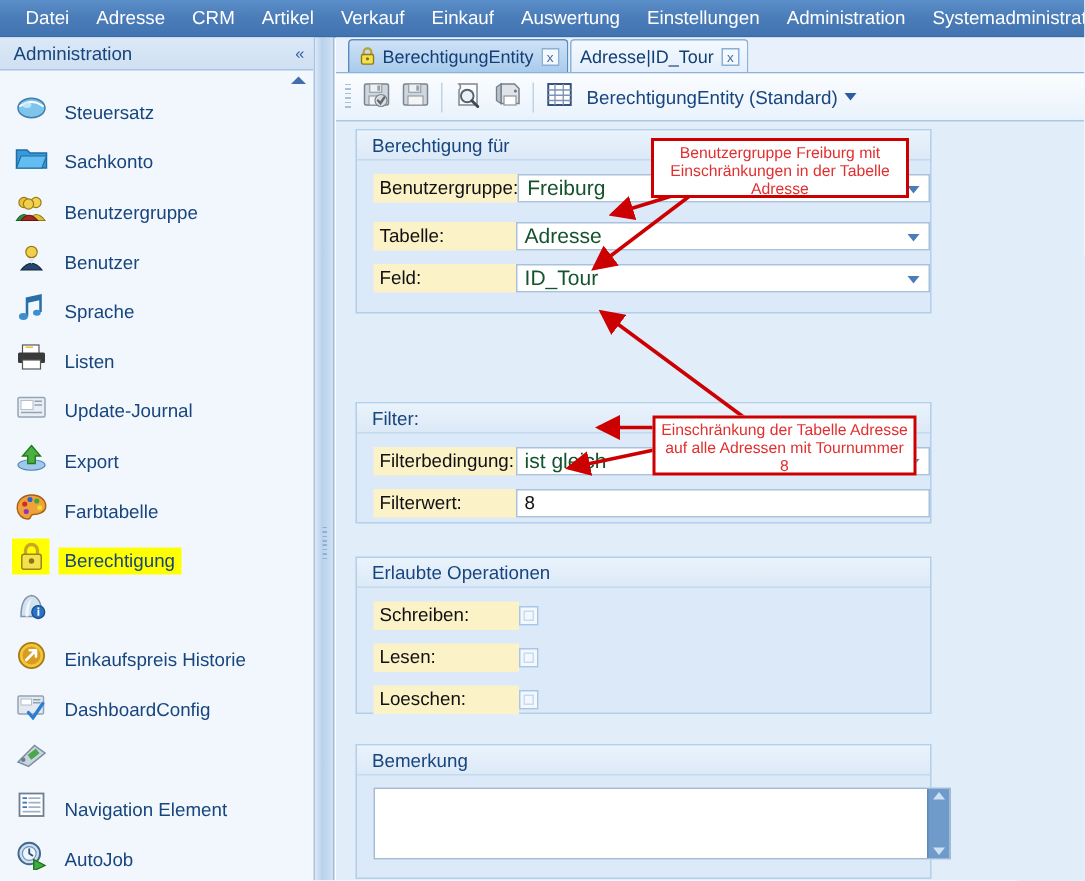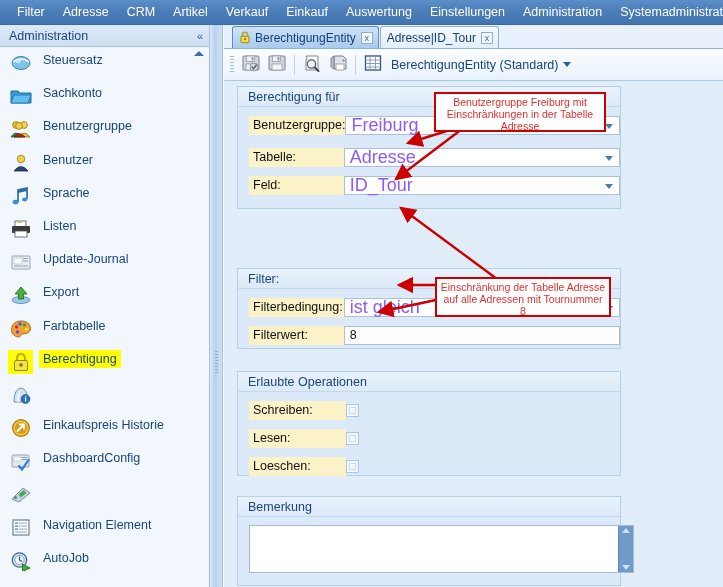--- a/index.html
+++ b/index.html
@@ -75,21 +75,21 @@
     border-right: 5px solid transparent;
     border-bottom: 5px solid #436fa8;
     cursor: pointer;
   }
   #nav-list {
     padding-top: 4px;
   }
   .nav-item {
     height: 33.2px;
     display: flex;
-    align-items: flex-start;
+    align-items: flex-end;
     padding-left: 8px;
     box-sizing: border-box;
     cursor: pointer;
   }
   .nav-item-label {
     font-size: 12.5px;
     color: #17457e;
     padding: 2px 4px;
     white-space: nowrap;
   }
@@ -286,22 +286,22 @@
     height: 19px;
     background: #ffffff;
     border: 1px solid #a9c1dc;
     box-sizing: border-box;
     display: flex;
     align-items: center;
     padding-left: 5px;
     cursor: pointer;
   }
   .combo-value {
-    font-size: 18px;
-    color: #8b5cf6;
+    font-size: 14px;
+    color: #14532d;
     white-space: nowrap;
   }
   .combo-arrow {
     position: absolute;
     right: 6px; top: 7px;
     width: 0; height: 0;
     border-left: 4px solid transparent;
     border-right: 4px solid transparent;
     border-top: 5px solid #4a7cb8;
   }
@@ -386,21 +386,21 @@
     padding: 2px 3px;
     box-sizing: border-box;
   }
   #callout-1 { left: 434px; top: 92px; width: 172px; height: 40px; }
   #callout-2 { left: 435px; top: 277px; width: 176px; height: 40px; }
 </style>
 </head>
 <body>
 
 <div id="menubar">
-  <div class="menu-item">Filter</div>
+  <div class="menu-item">Datei</div>
   <div class="menu-item">Adresse</div>
   <div class="menu-item">CRM</div>
   <div class="menu-item">Artikel</div>
   <div class="menu-item">Verkauf</div>
   <div class="menu-item">Einkauf</div>
   <div class="menu-item">Auswertung</div>
   <div class="menu-item">Einstellungen</div>
   <div class="menu-item">Administration</div>
   <div class="menu-item">Systemadministration</div>
 </div>

